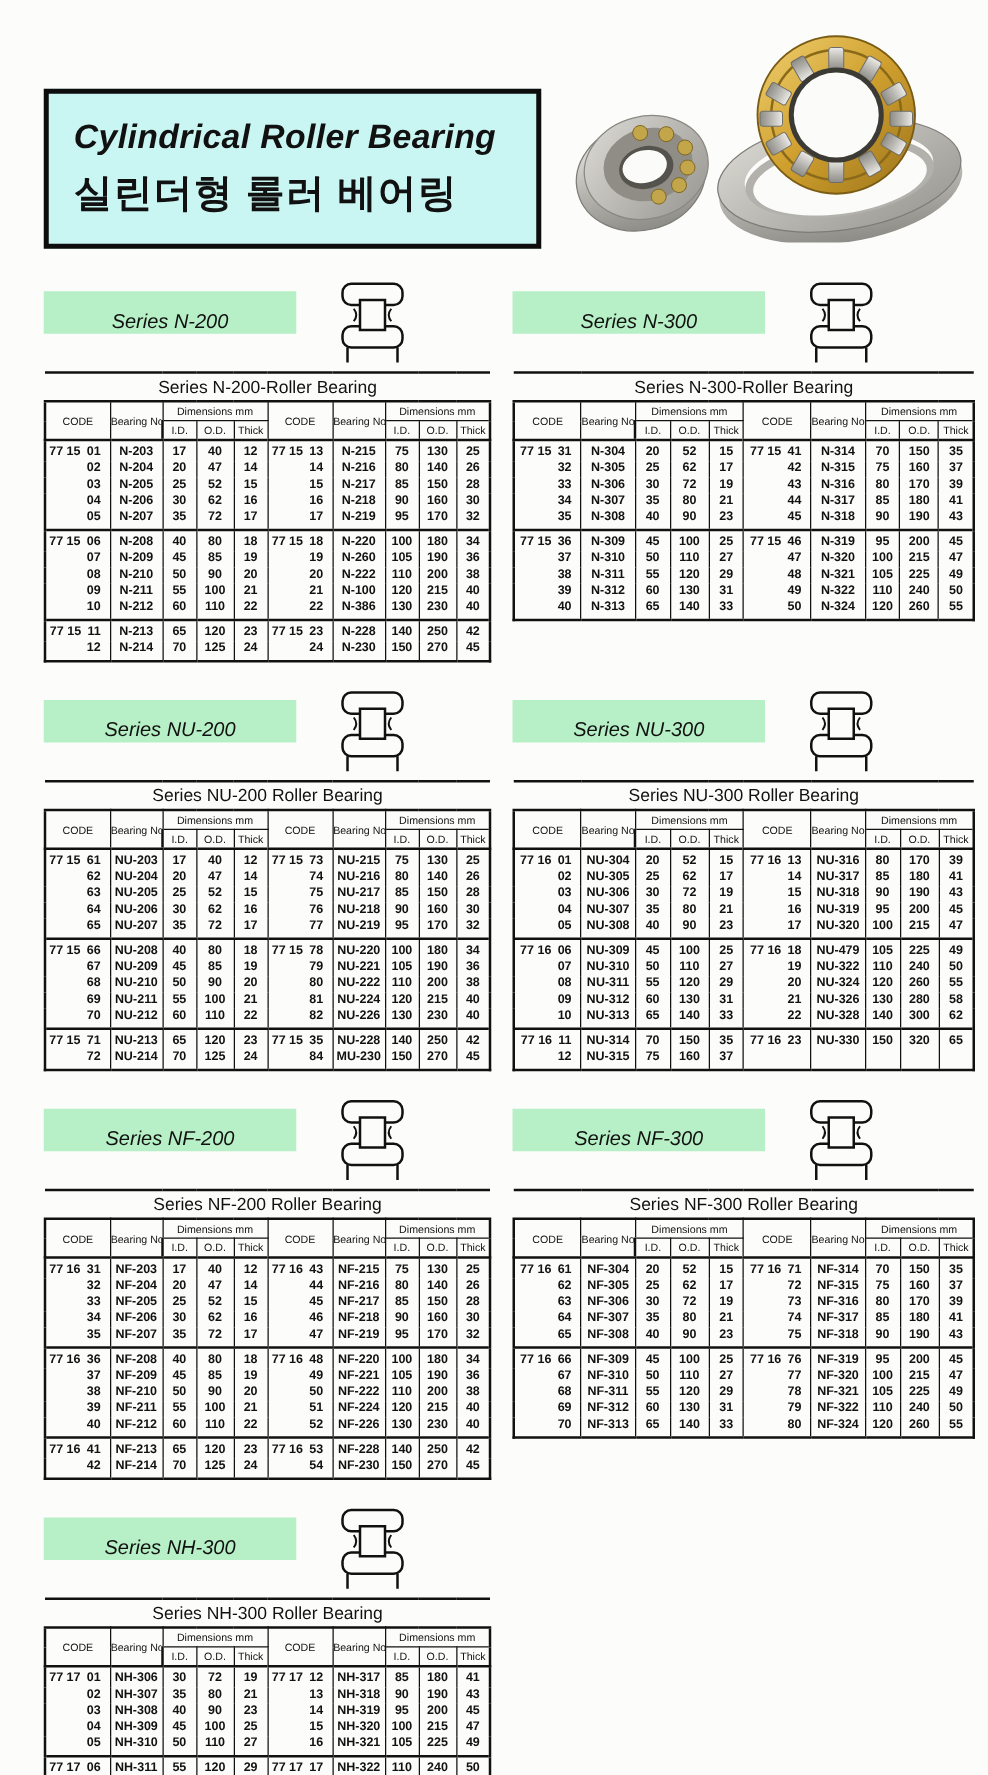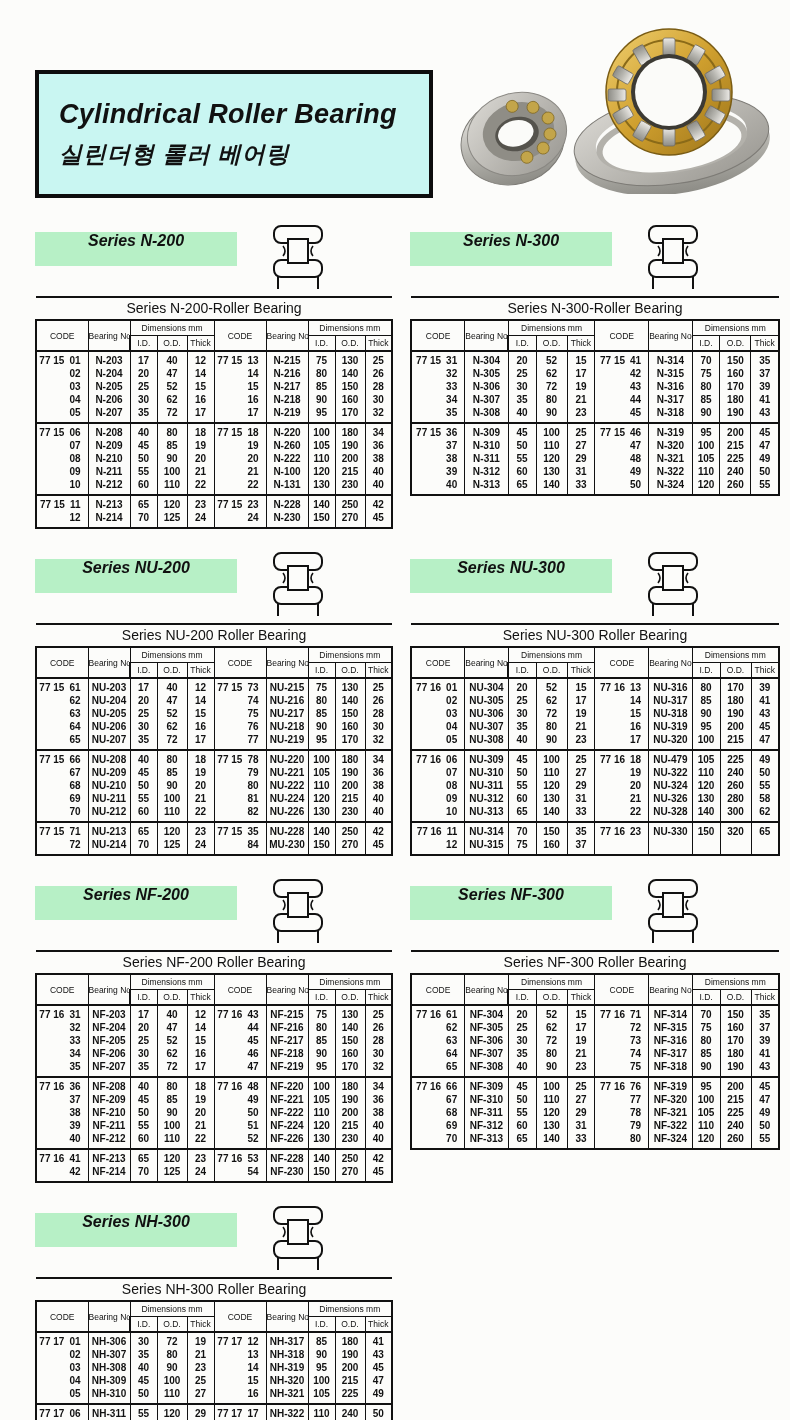--- a/index.html
+++ b/index.html
@@ -4,27 +4,27 @@
 <style>
   *{box-sizing:border-box;}
   html,body{margin:0;padding:0;}
   body{font-family:"Liberation Sans",sans-serif;background:#ffffff;color:#111;}
   .page{width:790px;height:1420px;background:#fcfcfa;overflow:hidden;position:relative;}
 
   
   .hdr{display:flex;align-items:flex-end;padding:24px 0 0 35px;}
   .title-box{width:398px;height:128px;border:4px solid #0d0d0d;display:flex;flex-direction:column;justify-content:center;padding-left:20px;gap:9px;}
   .title-en{font-size:27px;font-weight:bold;font-style:italic;letter-spacing:.3px;}
-  .title-ko{font-size:23px;font-weight:bold;letter-spacing:1px;font-style:italic;}
+  .title-ko{font-size:31px;font-weight:bold;letter-spacing:1px;}
   .photos{margin-left:14px;margin-top:-8px;}
 
   
   .grid{display:grid;grid-template-columns:357px 370px;column-gap:18px;row-gap:22px;padding-left:35px;margin-top:26px;}
   .series-head{display:flex;align-items:flex-start;margin-bottom:10px;height:62px;}
-  .series-label{width:202px;height:34px;background:var(--green);display:flex;align-items:flex-start;justify-content:center;font-weight:bold;font-style:italic;font-size:16px;margin-top:8px;}
+  .series-label{width:202px;height:34px;background:var(--green);display:flex;align-items:flex-end;justify-content:center;font-weight:normal;font-style:italic;font-size:16px;margin-top:8px;}
   .bearing-icon{margin-left:30px;display:inline-block;}
 
   
   table.rt{border-collapse:collapse;width:100%;table-layout:fixed;}
   .rt th,.rt td{border-left:1px solid #111;border-right:1px solid #111;overflow:hidden;white-space:nowrap;}
   .rt tr > *:first-child{border-left:2px solid #111;}
   .rt tr > *:last-child{border-right:2px solid #111;}
   .rt .title-row th{border:none;border-top:2px solid #111;border-bottom:2px solid #111;font-size:14px;font-weight:normal;text-align:center;padding:2px 0 3px;}
   .rt thead .h1 th,.rt thead .h2 th{font-size:8.5px;font-weight:normal;padding:2px 0;text-align:center;}
   .rt thead .h1 th.dims{border-bottom:1px solid #111;}
@@ -275,21 +275,21 @@
               <td class="c-dim">215</td>
               <td class="c-dim">40</td>
             </tr>
             <tr class="group-end">
               <td class="c-code"><span class="pfx"></span><span class="num">10</span></td>
               <td class="c-brg">N-212</td>
               <td class="c-dim">60</td>
               <td class="c-dim">110</td>
               <td class="c-dim">22</td>
               <td class="c-code"><span class="pfx"></span><span class="num">22</span></td>
-              <td class="c-brg">N-131</td>
+              <td class="c-brg">N-386</td>
               <td class="c-dim">130</td>
               <td class="c-dim">230</td>
               <td class="c-dim">40</td>
             </tr>
             <tr class="group-start">
               <td class="c-code"><span class="pfx">77 15</span><span class="num">11</span></td>
               <td class="c-brg">N-213</td>
               <td class="c-dim">65</td>
               <td class="c-dim">120</td>
               <td class="c-dim">23</td>

